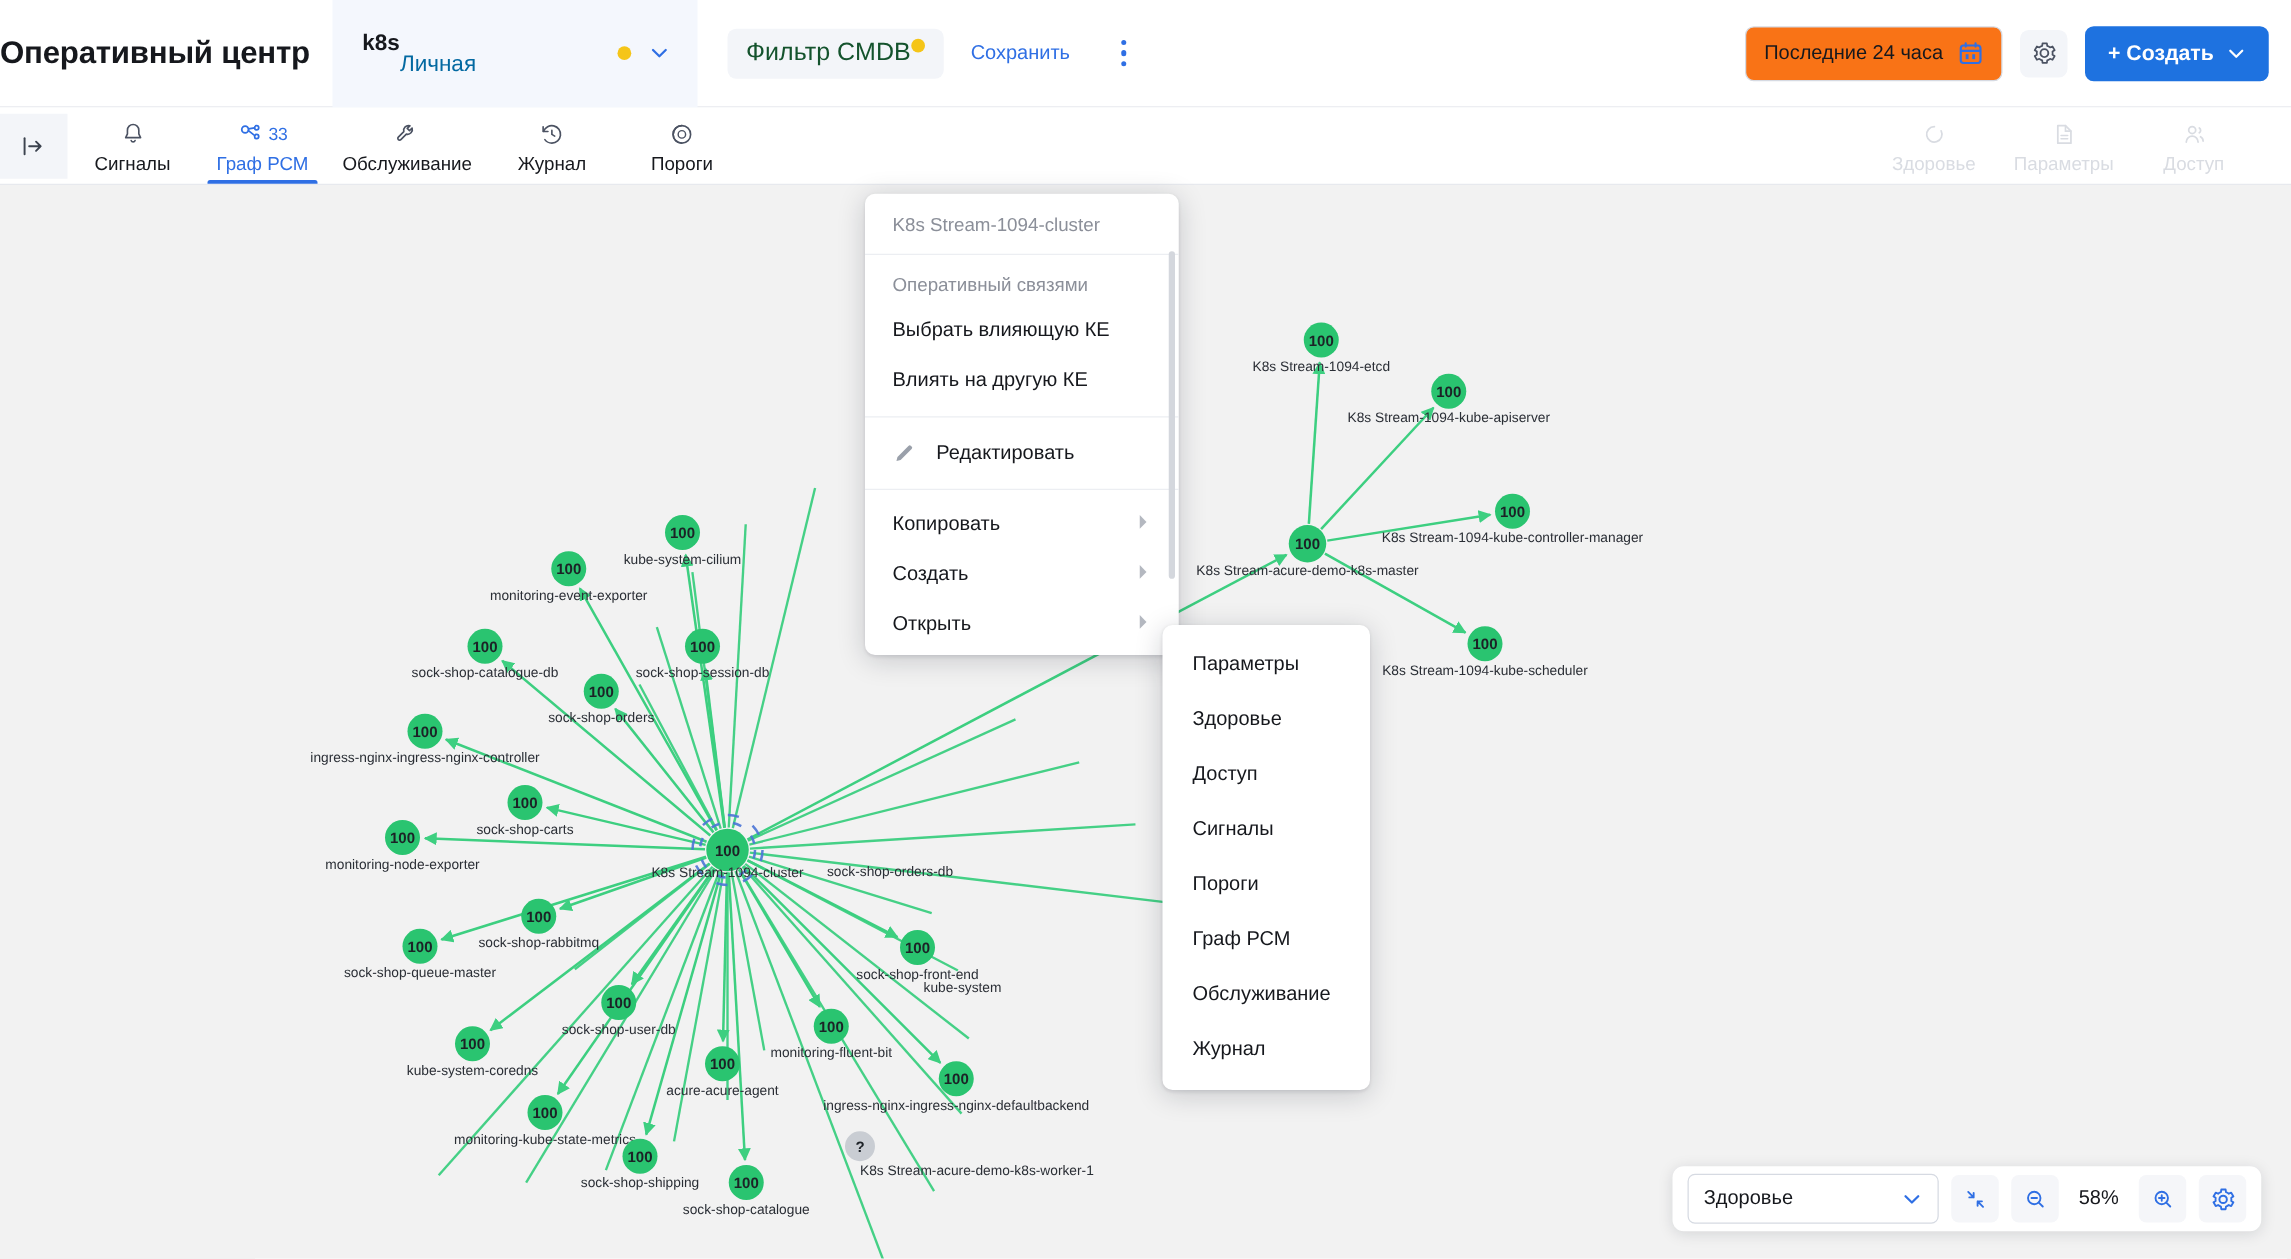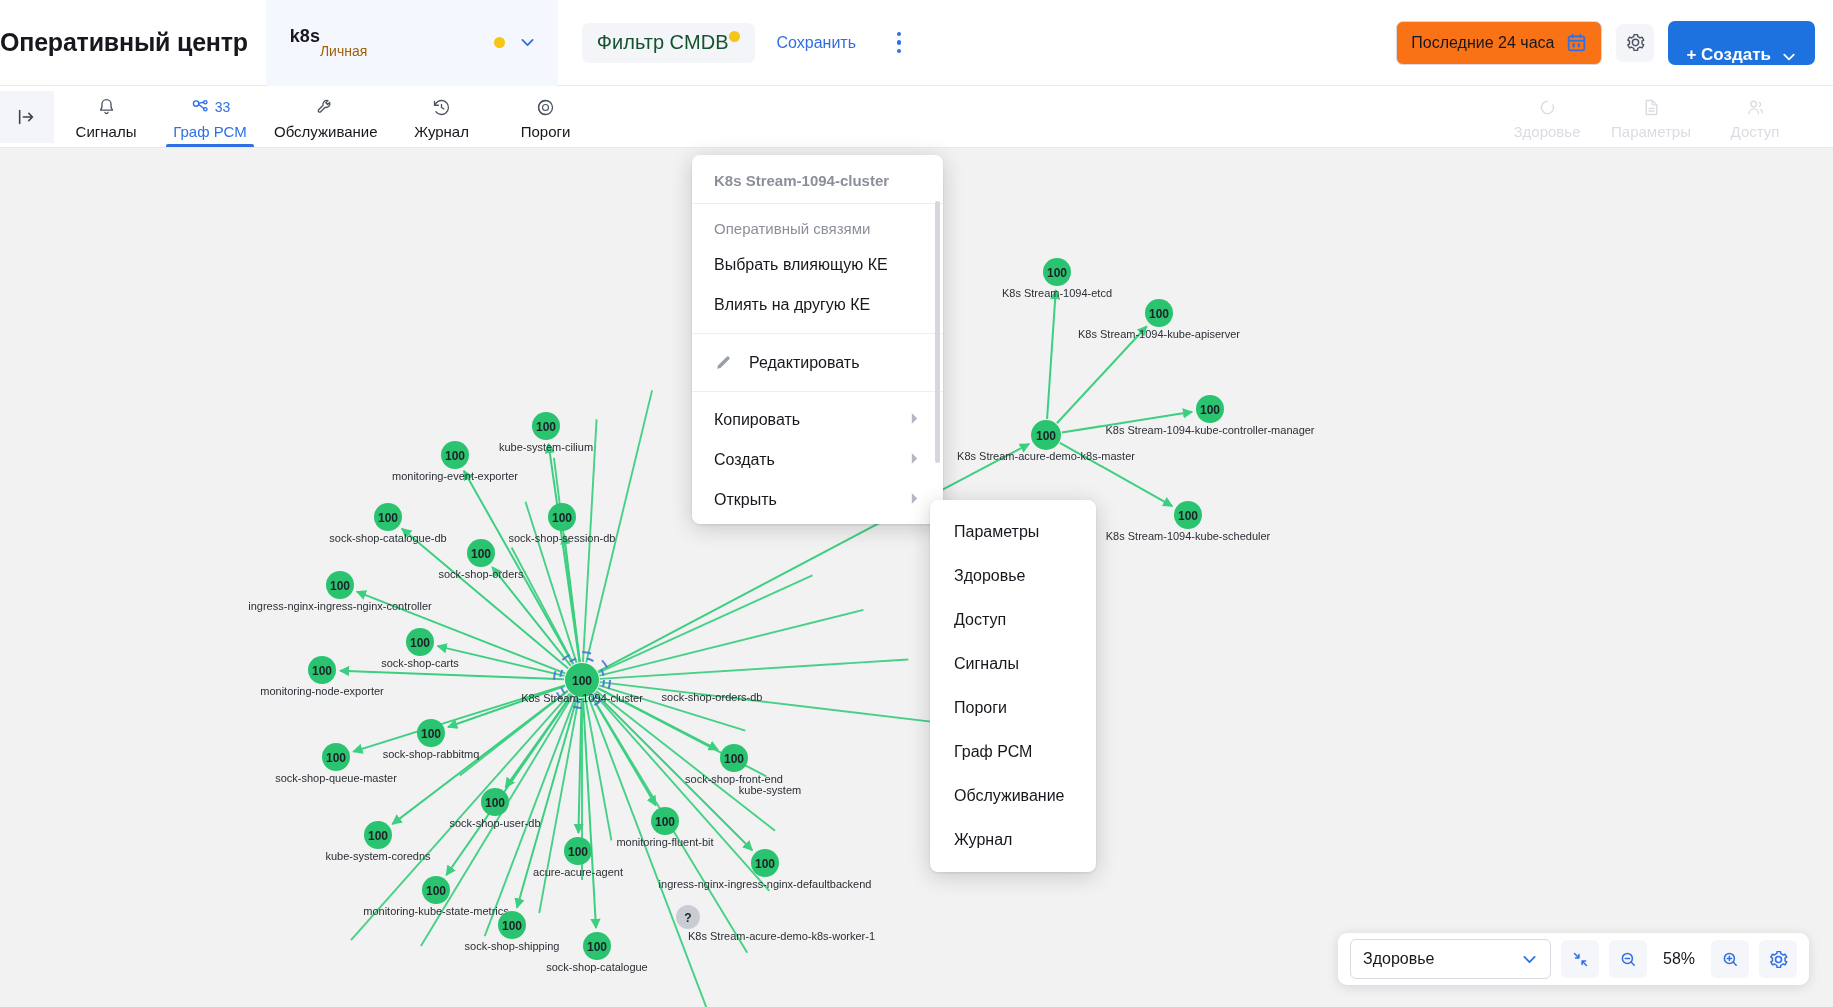--- a/index.html
+++ b/index.html
@@ -22,21 +22,21 @@
     font-size:25px;font-weight:600;color:#16181d;letter-spacing:-.2px;
     white-space:nowrap;
   }
   .dash-chip{
     margin-left:18px;height:86px;min-width:292px;background:#f4f7fd;
     display:flex;align-items:center;justify-content:space-between;
     padding:0 22px 0 24px;box-sizing:border-box;cursor:pointer;
   }
   .dash-chip .names{display:flex;flex-direction:row;justify-content:center;line-height:1.15;}
   .dash-name{font-size:18px;font-weight:700;color:#16181d;}
-  .dash-sub{font-size:14px;color:#a16207;margin-top:17px;}
+  .dash-sub{font-size:18px;color:#0369a1;margin-top:17px;}
   .dash-right{display:flex;align-items:center;gap:14px;margin-left:40px;}
   .dot-amber{width:11px;height:11px;border-radius:50%;background:#f5c518;display:block;}
   .chev{width:17px;height:17px;display:block;}
 
   .hdr-actions{display:flex;align-items:center;gap:10px;margin-left:24px;}
   .btn-soft{
     background:#f3f5f9;border:none;border-radius:7px;height:40px;padding:0 15px;
     display:flex;align-items:center;gap:0;cursor:pointer;
     font-size:20px;color:#14532d;font-family:inherit;font-weight:500;
   }
@@ -55,21 +55,21 @@
     height:42px;border:1px solid #d6dae2;border-radius:7px;background:#f97316;
     display:flex;align-items:center;gap:12px;padding:0 14px;cursor:pointer;
     font-size:16px;color:#16181d;
   }
   .icon-btn{
     width:38px;height:38px;border-radius:7px;background:#f3f5f9;border:none;cursor:pointer;
     display:flex;align-items:center;justify-content:center;
   }
   .btn-primary{
     height:44px;border-radius:7px;background:#1e72e0;color:#fff;border:none;cursor:pointer;
-    display:flex;align-items:flex-end;gap:10px;padding:0 18px;font-size:17px;font-weight:600;
+    display:flex;align-items:center;gap:10px;padding:0 18px;font-size:17px;font-weight:600;
     font-family:inherit;
   }
 
   
   .tabbar{
     position:absolute;left:0;top:86px;width:1833px;height:62px;
     background:#fff;border-bottom:1px solid #e7e9ee;display:flex;align-items:flex-end;
     box-sizing:border-box;
   }
   .collapse-btn{
@@ -113,21 +113,21 @@
 
   
   .ctxmenu{
     position:absolute;left:692px;top:155px;width:251px;
     background:#fff;border-radius:8px;
     box-shadow:0 4px 22px rgba(16,22,38,.19),0 1px 3px rgba(16,22,38,.10);
     padding:0 0 4px;box-sizing:border-box;z-index:40;
   }
   .ctx-title{
     padding:17px 22px 14px;font-size:15px;color:#8b8f99;white-space:nowrap;
-    overflow:hidden;text-overflow:ellipsis;border-bottom:1px solid #eceef2;font-weight:bold;
+    overflow:hidden;text-overflow:ellipsis;border-bottom:1px solid #eceef2;
   }
   .ctx-section{padding:16px 22px 8px;font-size:15px;color:#8b8f99;}
   .ctx-item{
     display:flex;align-items:center;padding:11px 22px;font-size:16px;color:#16181d;
     cursor:pointer;position:relative;
   }
   .ctx-item .carat{margin-left:auto;}
   .ctx-item.hl{background:#f4f5f7;color:#16181d;}
   .ctx-div{height:1px;background:#eceef2;margin:8px 0;}
   .ctx-item .pen{margin-right:16px;display:flex;align-items:center;}

